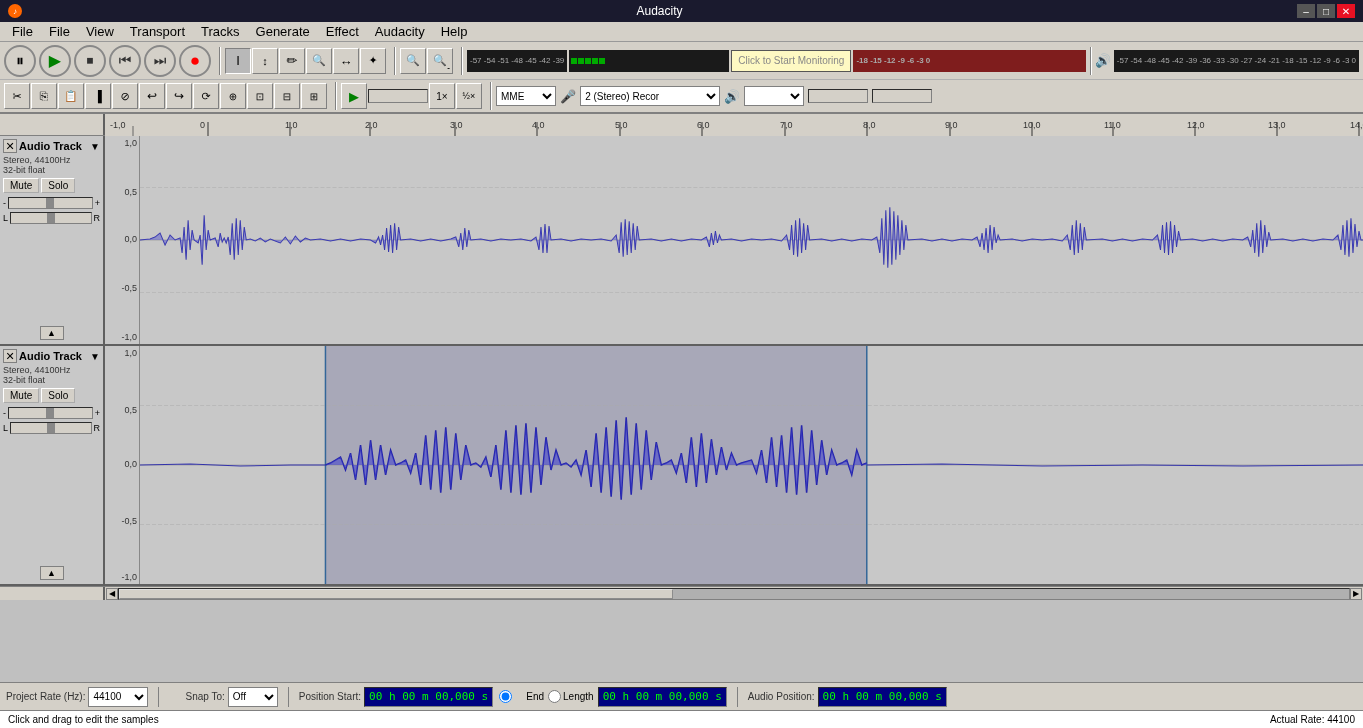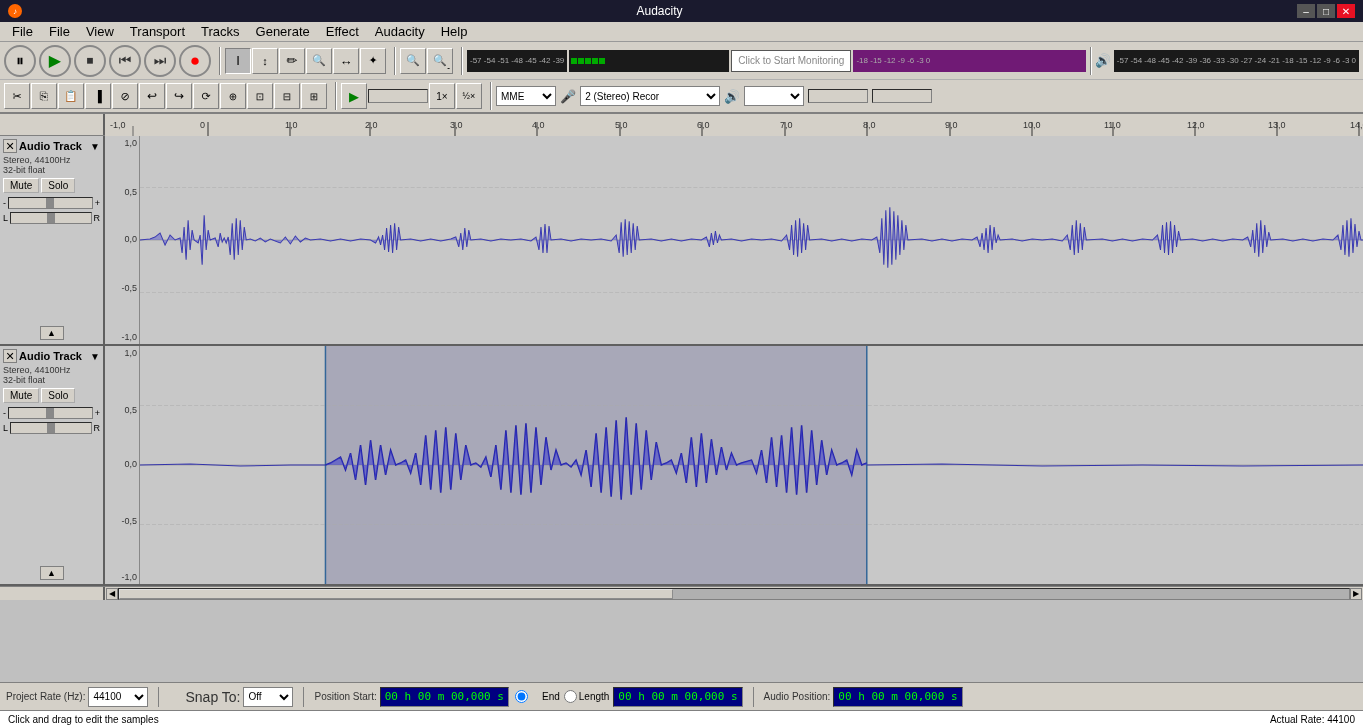--- a/index.html
+++ b/index.html
@@ -126,25 +126,25 @@
           <div style="display:flex;align-items:center;padding:0 2px;gap:1px;height:8px;">
             <div style="width:6px;height:6px;background:#00aa00;"></div>
             <div style="width:6px;height:6px;background:#00aa00;"></div>
             <div style="width:6px;height:6px;background:#00aa00;"></div>
             <div style="width:6px;height:6px;background:#00aa00;"></div>
             <div style="width:6px;height:6px;background:#00aa00;"></div>
             <span style="color:#888;font-size:9px;margin-left:3px;"></span>
           </div>
         </div>
 
-        <div style="background:#ffffff;color:#888;font-size:10px;padding:0 6px;height:22px;display:flex;align-items:center;border:1px solid #555;cursor:pointer;white-space:nowrap;">
+        <div style="background:#fef9c3;color:#888;font-size:10px;padding:0 6px;height:22px;display:flex;align-items:center;border:1px solid #555;cursor:pointer;white-space:nowrap;">
           <span>Click to Start Monitoring</span>
         </div>
 
-        <div style="background:#701a75;color:#aaa;font-size:8px;padding:1px 3px;height:22px;display:flex;align-items:center;white-space:nowrap;flex:1;">-18 -15 -12 -9 -6 -3 0</div>
+        <div style="background:#7f1d1d;color:#aaa;font-size:8px;padding:1px 3px;height:22px;display:flex;align-items:center;white-space:nowrap;flex:1;font-weight:bold;">-18 -15 -12 -9 -6 -3 0</div>
       </div>
 
       <div class="t-sep"></div>
 
       <div style="display:flex;align-items:center;gap:2px;">
         <div style="font-size:13px;">🔊</div>
         <div style="background:#1a1a1a;color:#aaa;font-size:8px;padding:1px 3px;height:22px;display:flex;align-items:center;white-space:nowrap;min-width:180px;">-57 -54 -48 -45 -42 -39 -36 -33 -30 -27 -24 -21 -18 -15 -12 -9 -6 -3 0</div>
       </div>
     </div>
 
@@ -484,21 +484,21 @@
       <select style="height:20px;font-size:10px;min-width:60px;background:white;border:1px solid #808080;">
         <option>44100</option>
         <option>22050</option>
         <option>48000</option>
       </select>
     </div>
 
     <div style="width:1px;height:20px;background:#808080;margin:0 4px;"></div>
 
     <div style="display:flex;align-items:center;gap:3px;">
-      <span style="font-size:14px;color:#333;white-space:nowrap;padding-left:16px;">Snap To:</span>
+      <span style="font-size:10px;color:#333;white-space:nowrap;padding-left:16px;">Snap To:</span>
       <select style="height:20px;font-size:10px;min-width:50px;background:white;border:1px solid #808080;">
         <option>Off</option>
         <option>On</option>
       </select>
     </div>
 
     <div style="width:1px;height:20px;background:#808080;margin:0 4px;"></div>
 
     <div style="display:flex;align-items:center;gap:3px;">
       <span style="font-size:10px;color:#333;white-space:nowrap;">Position Start:</span>

